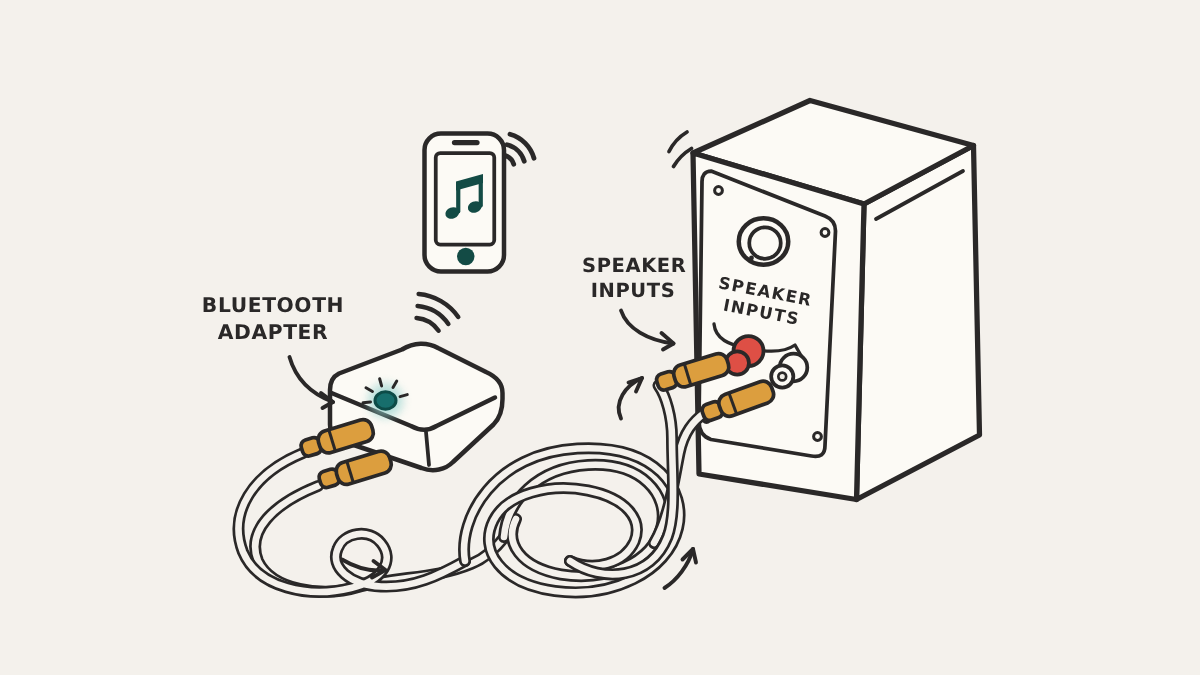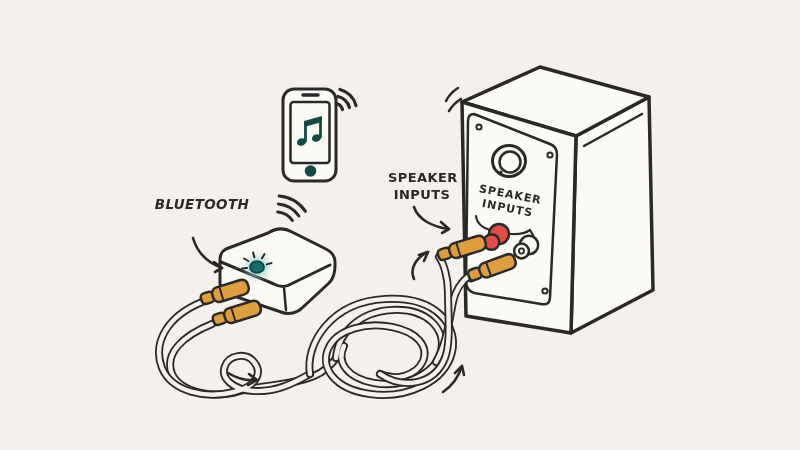--- a/index.html
+++ b/index.html
@@ -18,21 +18,21 @@
   .label{
     position:absolute;
     color:#2a2828;
     text-align:center;
     font-weight:600;
     font-size:13.5px;
     line-height:17.5px;
     letter-spacing:.4px;
     user-select:none;
   }
-  #lbl-adapter{left:132px;top:196px;width:140px;font-style:italic;}
+  #lbl-adapter{left:112px;top:196px;width:140px;}
   #lbl-callout{left:388px;top:169px;width:68px;font-size:13px;line-height:17px;}
   #lbl-panel{left:469px;top:188px;width:80px;font-size:11px;line-height:13.5px;letter-spacing:1px;transform:rotate(11deg);}
 </style>
 </head>
 <body>
 
 <div class="stage">
 
 <svg class="art" width="800" height="450" viewBox="0 0 800 450">
   <defs>
@@ -183,20 +183,21 @@
     </g>
     <g>
       <path d="M 443,392 C 451,387 459,377 462,366"></path>
       <path d="M 455,373 L 462,366 L 464,375"></path>
     </g>
   </g>
 </svg>
 
 <div class="label" id="lbl-adapter">
   <div>BLUETOOTH</div>
+  <div>ADAPTER</div>
 </div>
 
 <div class="label" id="lbl-callout">
   <div>SPEAKER</div>
   <div>INPUTS</div>
 </div>
 
 <div class="label" id="lbl-panel">
   <div>SPEAKER</div>
   <div>INPUTS</div>

